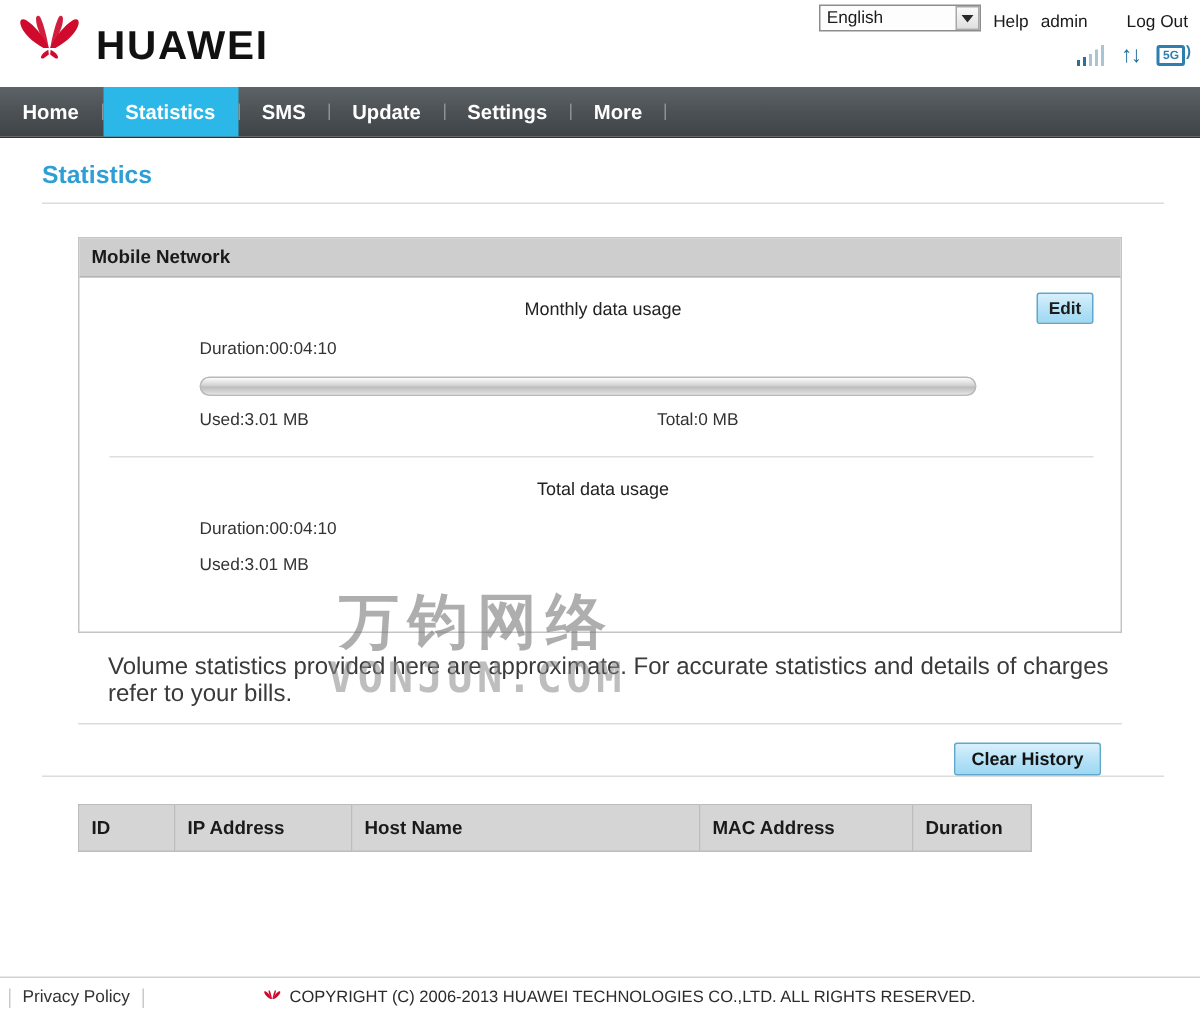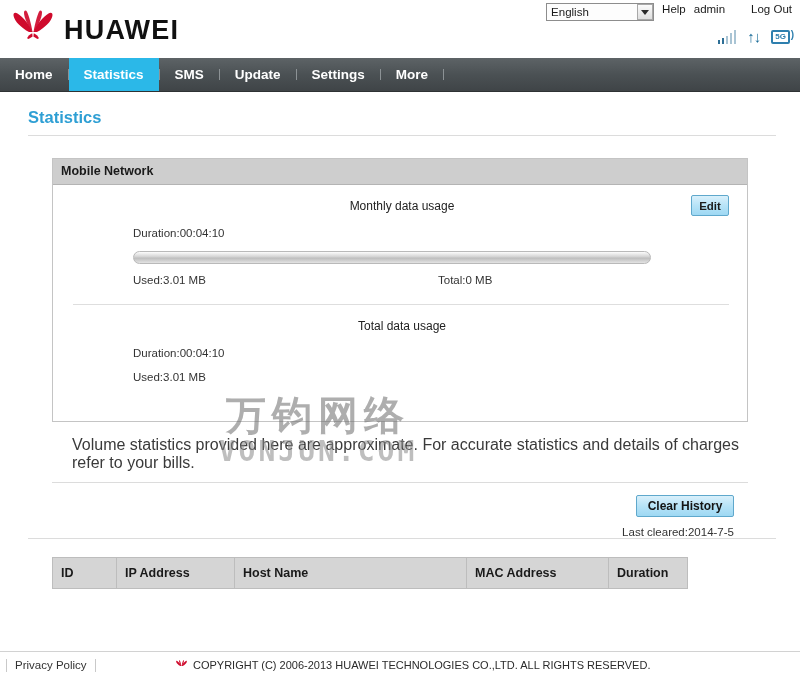--- a/index.html
+++ b/index.html
@@ -42,21 +42,21 @@
     letter-spacing: 1.2px;
     color: #111111;
     font-family: "Liberation Sans", sans-serif;
   }
 
   .util-row {
     position: absolute;
     right: 8px;
     top: 3px;
     display: flex;
-    align-items: flex-start;
+    align-items: flex-end;
     gap: 8px;
     font-size: 11.5px;
   }
   .select-wrap {
     position: relative;
     width: 108px;
     height: 18px;
   }
   .select-box {
     width: 108px;
@@ -506,21 +506,20 @@
       <div style="height:14px"></div>
     </div>
   </div>
 
   <div class="note">Volume statistics provided here are approximate. For accurate statistics and details of charges refer to your bills.</div>
   <div class="note-rule"></div>
 
   <div class="clear-row">
     <button class="clear-btn">Clear History</button>
   </div>
-  <div class="last-cleared">Last cleared:2014-7-5</div>
 
   <div class="title-rule"></div>
 
   <table class="clients-table">
     <thead>
       <tr>
         <th style="width:54px">ID</th>
         <th style="width:108px">IP Address</th>
         <th style="width:222px">Host Name</th>
         <th style="width:132px">MAC Address</th>

